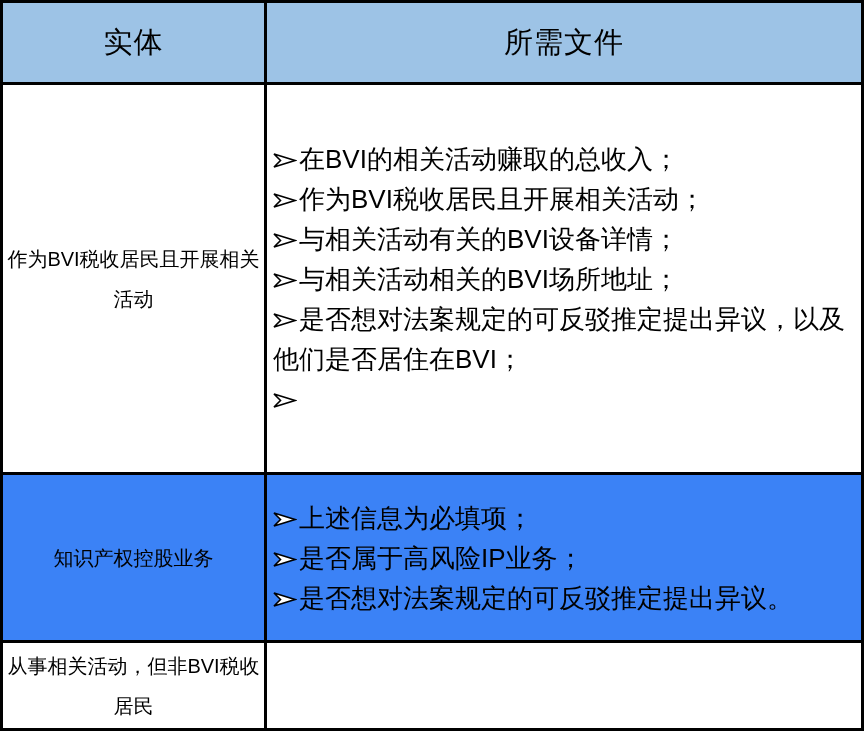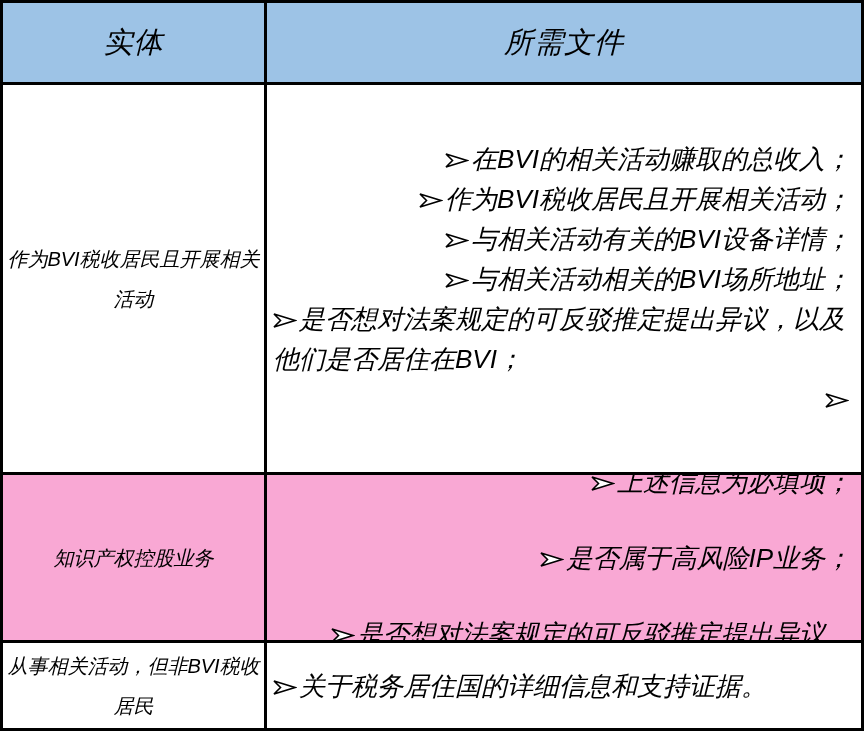--- a/index.html
+++ b/index.html
@@ -11,32 +11,30 @@
   }
   .table-wrap {
     width: 864px;
     height: 731px;
     box-sizing: border-box;
     border: 3px solid #000000;
     background: #ffffff;
     display: grid;
     grid-template-columns: 264px 1fr;
     grid-template-rows: 82px 390px 168px 1fr;
-    font-style: italic;
   }
   .cell {
     box-sizing: border-box;
     overflow: hidden;
   }
   .col-entity {
     border-right: 3px solid #000000;
   }
   .row-bordered {
     border-bottom: 3px solid #000000;
-    align-items: flex-end;
   }
   .head-cell {
     background: #9DC3E6;
     display: flex;
     align-items: center;
     justify-content: center;
     font-size: 29px;
     letter-spacing: 1px;
   }
   .entity-cell {
@@ -50,22 +48,21 @@
   }
   .docs-cell {
     display: flex;
     flex-direction: column;
     justify-content: center;
     font-size: 26px;
     line-height: 40px;
     padding: 0 10px 0 6px;
   }
   .highlight {
-    background: #f9a8d4;
-    gap: 36px;
+    background: #3b82f6;
   }
   .doc-item {
     display: block;
   }
   .bullet-icon {
     display: inline-block;
     width: 24px;
     height: 17px;
     vertical-align: -1px;
     margin-right: 2px;
@@ -136,21 +133,14 @@
     <div class="doc-item">
       <svg class="bullet-icon" viewBox="0 0 24 17">
           <path d="M1 15 L22 8.5 L1 2 L7.5 8.5 Z" fill="#ffffff" stroke="#000000" stroke-width="1.6" stroke-linejoin="miter"></path>
         </svg><span>是否想对法案规定的可反驳推定提出异议。</span>
     </div>
   </div>
 
   <div class="cell entity-cell col-entity">
     <span>从事相关活动，但非BVI税收居民</span>
   </div>
-  <div class="cell docs-cell">
-    <div class="doc-item">
-      <svg class="bullet-icon" viewBox="0 0 24 17">
-          <path d="M1 15 L22 8.5 L1 2 L7.5 8.5 Z" fill="#ffffff" stroke="#000000" stroke-width="1.6" stroke-linejoin="miter"></path>
-        </svg><span>关于税务居住国的详细信息和支持证据。</span>
-    </div>
-  </div>
 
 </div>
 
 </body></html>

